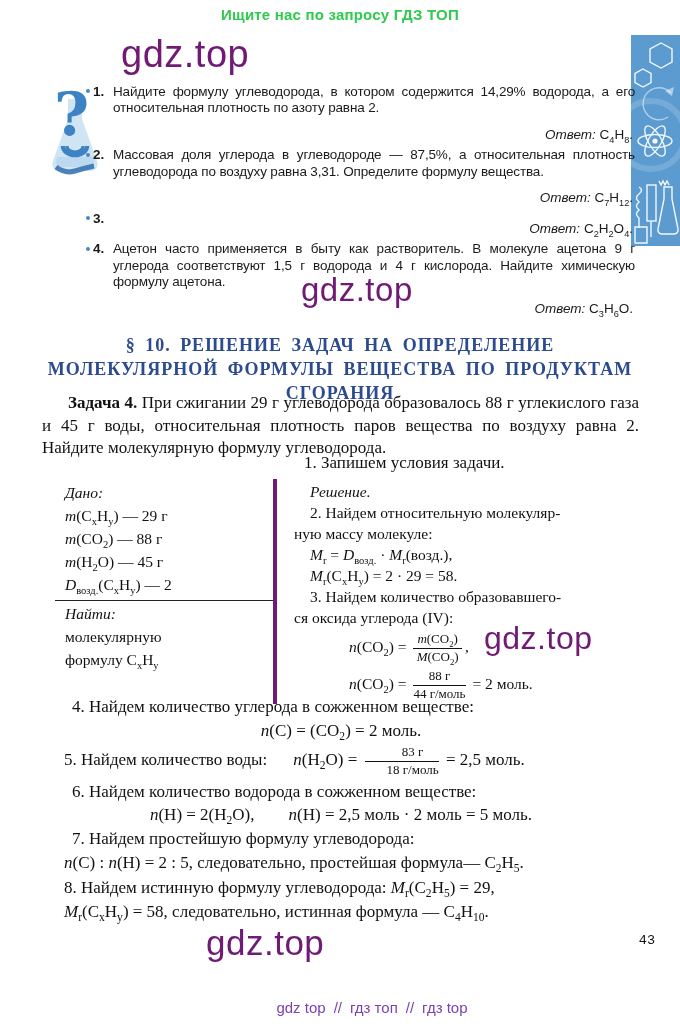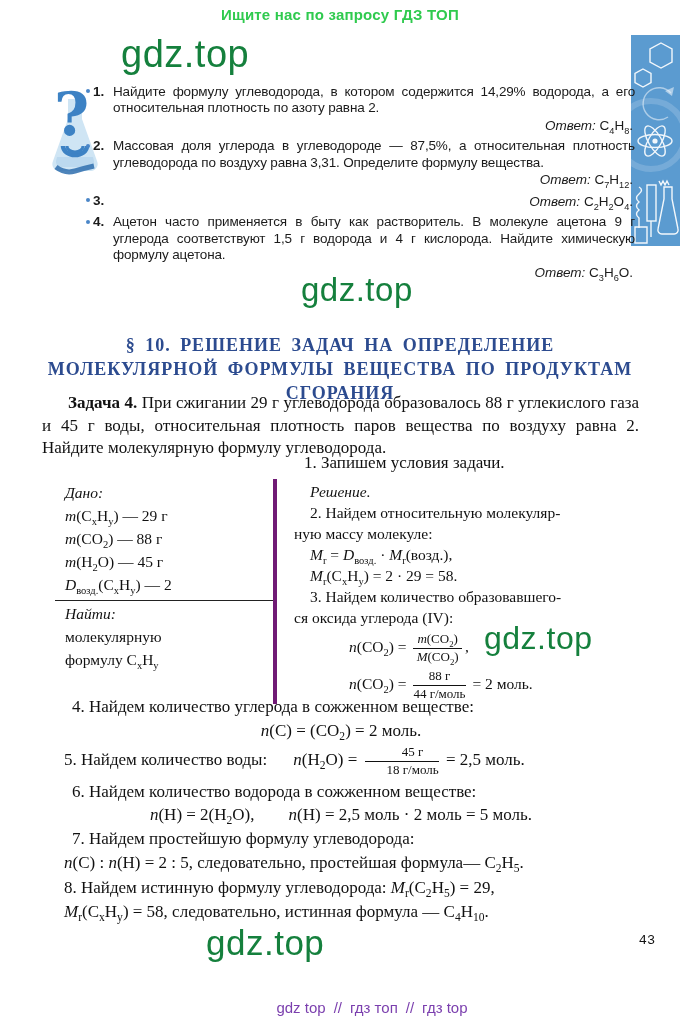--- a/index.html
+++ b/index.html
@@ -6,21 +6,21 @@
   .page { position:relative; width:680px; height:1029px; background:#ffffff; overflow:hidden;
           font-family:"Liberation Serif","DejaVu Serif",serif; color:#111; }
 
   
   .promo { position:absolute; top:6px; left:0; width:100%; text-align:center;
            font-family:"Liberation Sans","DejaVu Sans",sans-serif; font-size:15px;
            font-weight:700; color:#2fca4e; letter-spacing:.2px; }
 
   
   .wm { position:absolute; font-family:"Liberation Sans","DejaVu Sans",sans-serif;
-        color:#15803d; letter-spacing:.5px; white-space:nowrap; }
+        color:#701a75; letter-spacing:.5px; white-space:nowrap; }
   .wm-top    { left:121px; top:33px;  font-size:38px; }
   .wm-mid    { left:301px; top:271px; font-size:33px; }
   .wm-inline { left:484px; top:620px; font-size:32px; }
   .wm-bottom { left:206px; top:923px; font-size:35px; }
 
   
   .banner { position:absolute; right:0; top:35px; width:49px; height:211px; background:#5b9bd0; }
   .banner svg { display:block; width:100%; height:100%; }
 
   
@@ -30,21 +30,21 @@
   
   .exercises { position:absolute; left:86px; top:84px; width:549px;
                font-family:"Liberation Sans","DejaVu Sans",sans-serif;
                font-size:13.5px; line-height:1.22; color:#1b1b1b; }
   .ex-item { display:flex; margin-bottom:4px; }
   .ex-num  { flex:0 0 27px; font-weight:700; white-space:nowrap; }
   .dot { display:inline-block; width:4px; height:4px; border-radius:50%;
          background:#4a86c8; vertical-align:middle; margin:0 3px 2px 0; }
   .ex-body { flex:1; }
   .ex-text { text-align:justify; letter-spacing:-.15px; }
-  .ex-answer { text-align:right; padding-right:2px; margin-top:1px; }
+  .ex-answer { text-align:right; padding-right:2px; margin-top:10px; }
   .lbl-it { font-style:italic; }
   sub { font-size:68%; line-height:0; }
 
   
   .section-title { position:absolute; left:40px; top:334px; width:600px; margin:0;
                    text-align:center; font-size:18px; font-weight:700; line-height:1.32;
                    letter-spacing:1px; word-spacing:4px; color:#2c4b8f; }
 
   
   .task-intro { position:absolute; left:42px; top:392px; width:597px; margin:0;
@@ -197,21 +197,21 @@
       </div>
     </div>
   </div>
 
   <div class="wm wm-inline">gdz.top</div>
 
   <div class="steps">
     <div class="step-text">4. Найдем количество углерода в сожженном  веществе:</div>
     <div class="step-center"><i>n</i>(C) = (CO<sub>2</sub>) = 2 моль.</div>
     <div class="step-fline">
-      <span>5. Найдем количество воды:</span><span class="s5gap"></span><span><i>n</i>(H<sub>2</sub>O) = </span><span class="frac"><span class="fnum">45 г</span><span class="fden">18 г/моль</span></span> <span>= 2,5 моль.</span>
+      <span>5. Найдем количество воды:</span><span class="s5gap"></span><span><i>n</i>(H<sub>2</sub>O) = </span><span class="frac"><span class="fnum">83 г</span><span class="fden">18 г/моль</span></span> <span>= 2,5 моль.</span>
     </div>
     <div class="step-text">6. Найдем количество водорода в сожженном веществе:</div>
     <div class="step-center"><span><i>n</i>(H) = 2(H<sub>2</sub>O),</span><span class="s6gap"></span><span><i>n</i>(H) = 2,5 моль · 2 моль = 5 моль.</span></div>
     <div class="step-text">7. Найдем простейшую формулу углеводорода:</div>
     <div class="step-cont"><i>n</i>(C) : <i>n</i>(H) = 2 : 5, следовательно, простейшая формула— C<sub>2</sub>H<sub>5</sub>.</div>
     <div class="step-cont">8. Найдем истинную формулу углеводорода: <i>M</i><sub>r</sub>(C<sub>2</sub>H<sub>5</sub>) = 29,</div>
     <div class="step-cont"><i>M</i><sub>r</sub>(C<sub>x</sub>H<sub>y</sub>) = 58, следовательно, истинная формула — C<sub>4</sub>H<sub>10</sub>.</div>
   </div>
 
   <div class="wm wm-bottom">gdz.top</div>

